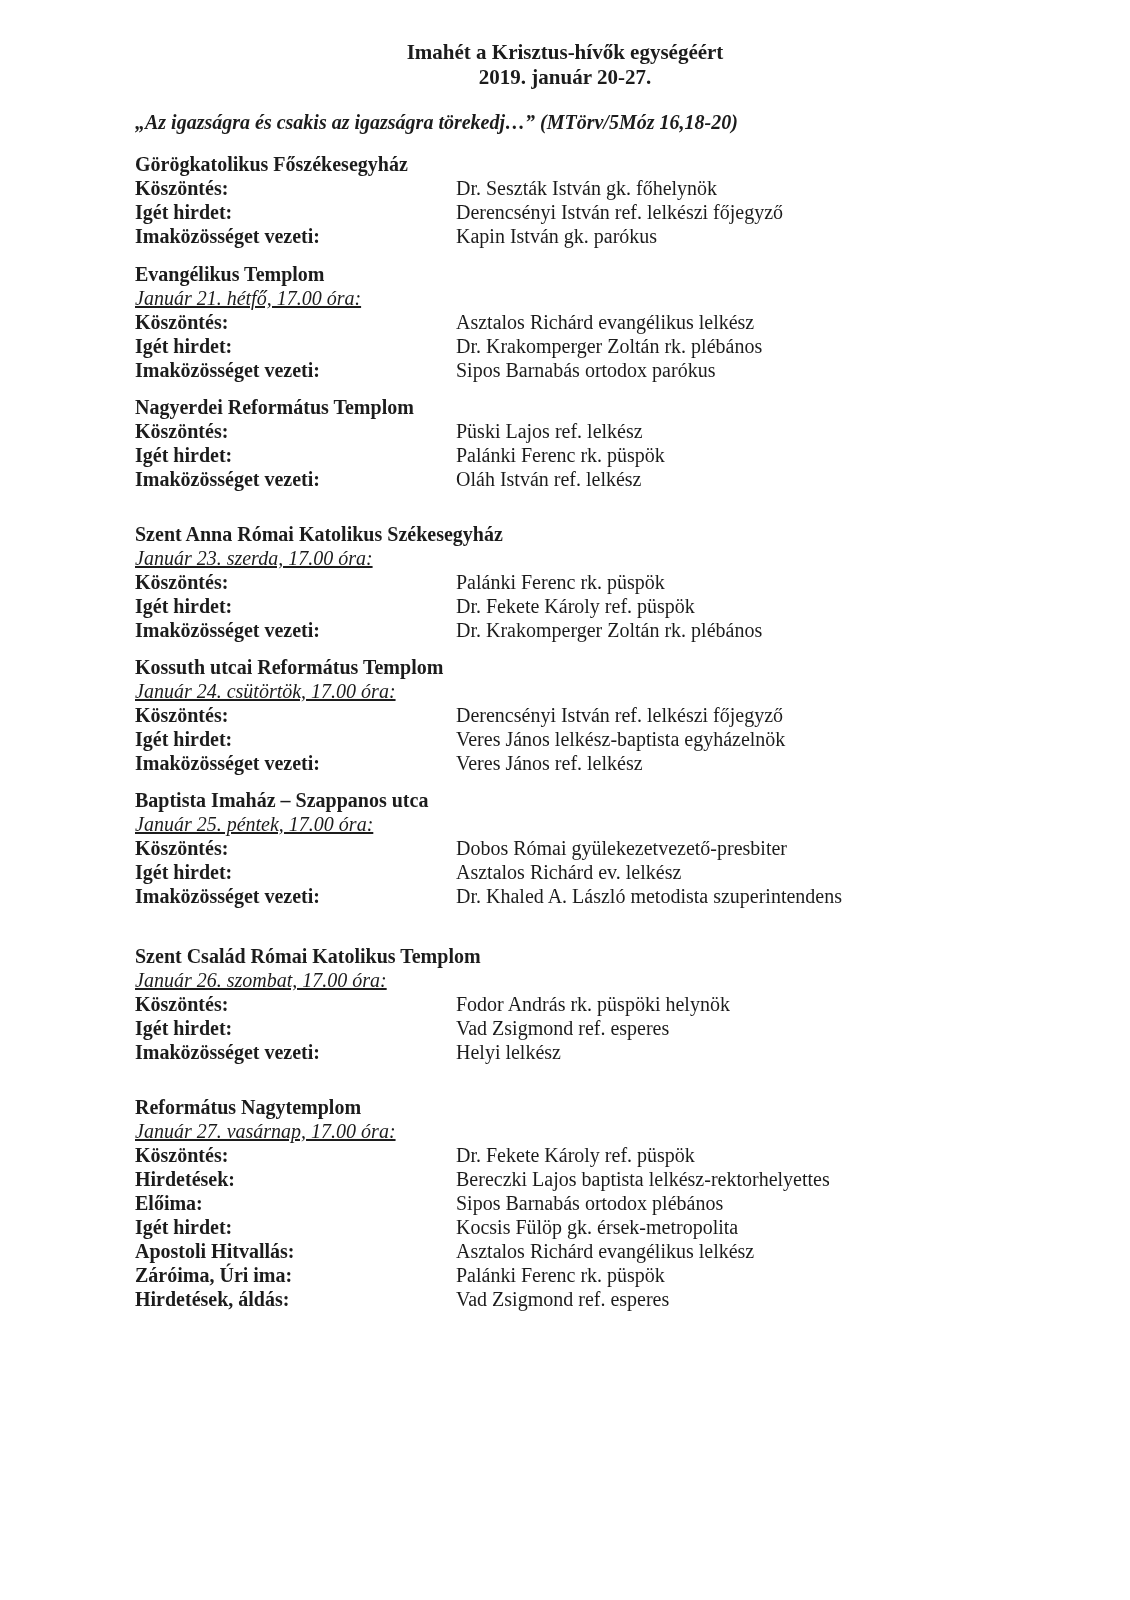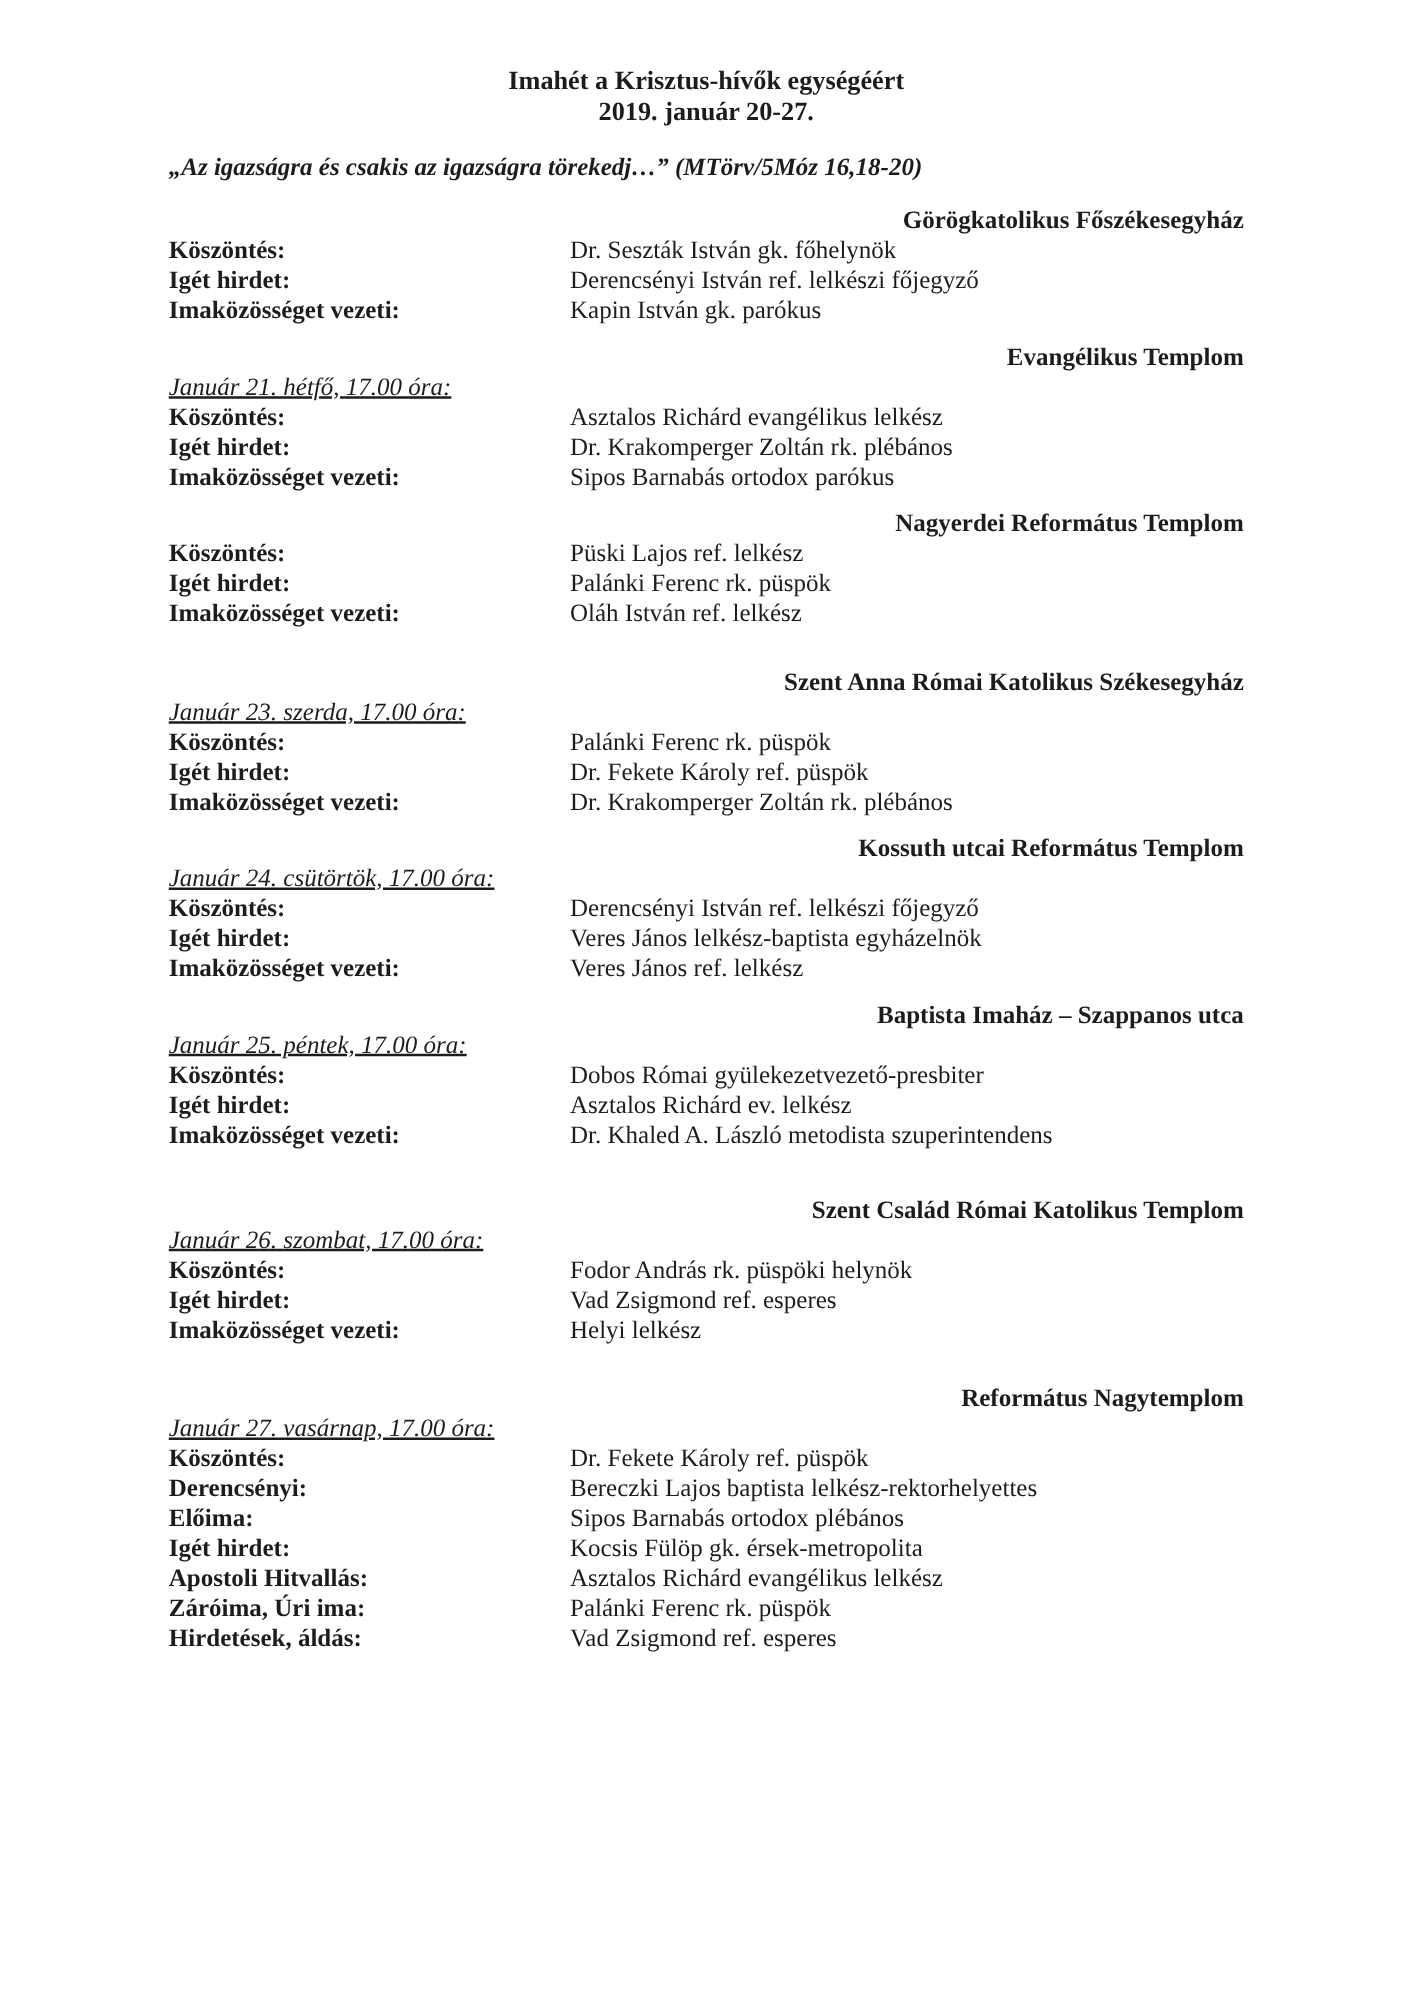--- a/index.html
+++ b/index.html
@@ -3,21 +3,21 @@
 <meta charset="utf-8">
 <style>
   * { margin: 0; padding: 0; box-sizing: border-box; }
   html, body { width: 1130px; height: 1600px; }
   body {
     background: #ffffff;
     color: #1c1c1c;
     font-family: "Liberation Serif", "DejaVu Serif", serif;
     overflow: hidden;
   }
-  .page { width: 1130px; height: 1600px; padding: 52px 135px 0 135px; }
+  .page { width: 1130px; height: 1600px; padding: 40px 135px 0 135px; }
 
   .title-line {
     display: block;
     text-align: center;
     font-weight: bold;
     font-size: 21px;
     line-height: 25px;
   }
   .quote {
     margin-top: 20px;
@@ -28,21 +28,21 @@
   }
 
   section { margin-top: 13px; }
   section:nth-of-type(1) { margin-top: 18px; }
   section:nth-of-type(2) { margin-top: 14px; }
   section:nth-of-type(4) { margin-top: 31px; }
   section:nth-of-type(7) { margin-top: 36px; }
   section:nth-of-type(8) { margin-top: 31px; }
 
   .venue {
-    text-align: right;
+    text-align: left;
     font-weight: bold;
     font-size: 20px;
     line-height: 24px;
     margin-top: 10px;
   }
   .date {
     font-style: italic;
     text-decoration: underline;
     font-size: 20px;
     line-height: 24px;
@@ -174,21 +174,21 @@
         </div>
       </section>
       <section>
         <h2 class="venue">Református Nagytemplom</h2>
         <p class="date">Január 27. vasárnap, 17.00 óra:</p>
         <div class="row">
           <span class="label">Köszöntés:</span>
           <span class="value">Dr. Fekete Károly ref. püspök</span>
         </div>
         <div class="row">
-          <span class="label">Derencsényi:</span>
+          <span class="label">Hirdetések:</span>
           <span class="value">Bereczki Lajos baptista lelkész-rektorhelyettes</span>
         </div>
         <div class="row">
           <span class="label">Előima:</span>
           <span class="value">Sipos Barnabás ortodox plébános</span>
         </div>
         <div class="row">
           <span class="label">Igét hirdet:</span>
           <span class="value">Kocsis Fülöp gk. érsek-metropolita</span>
         </div>

